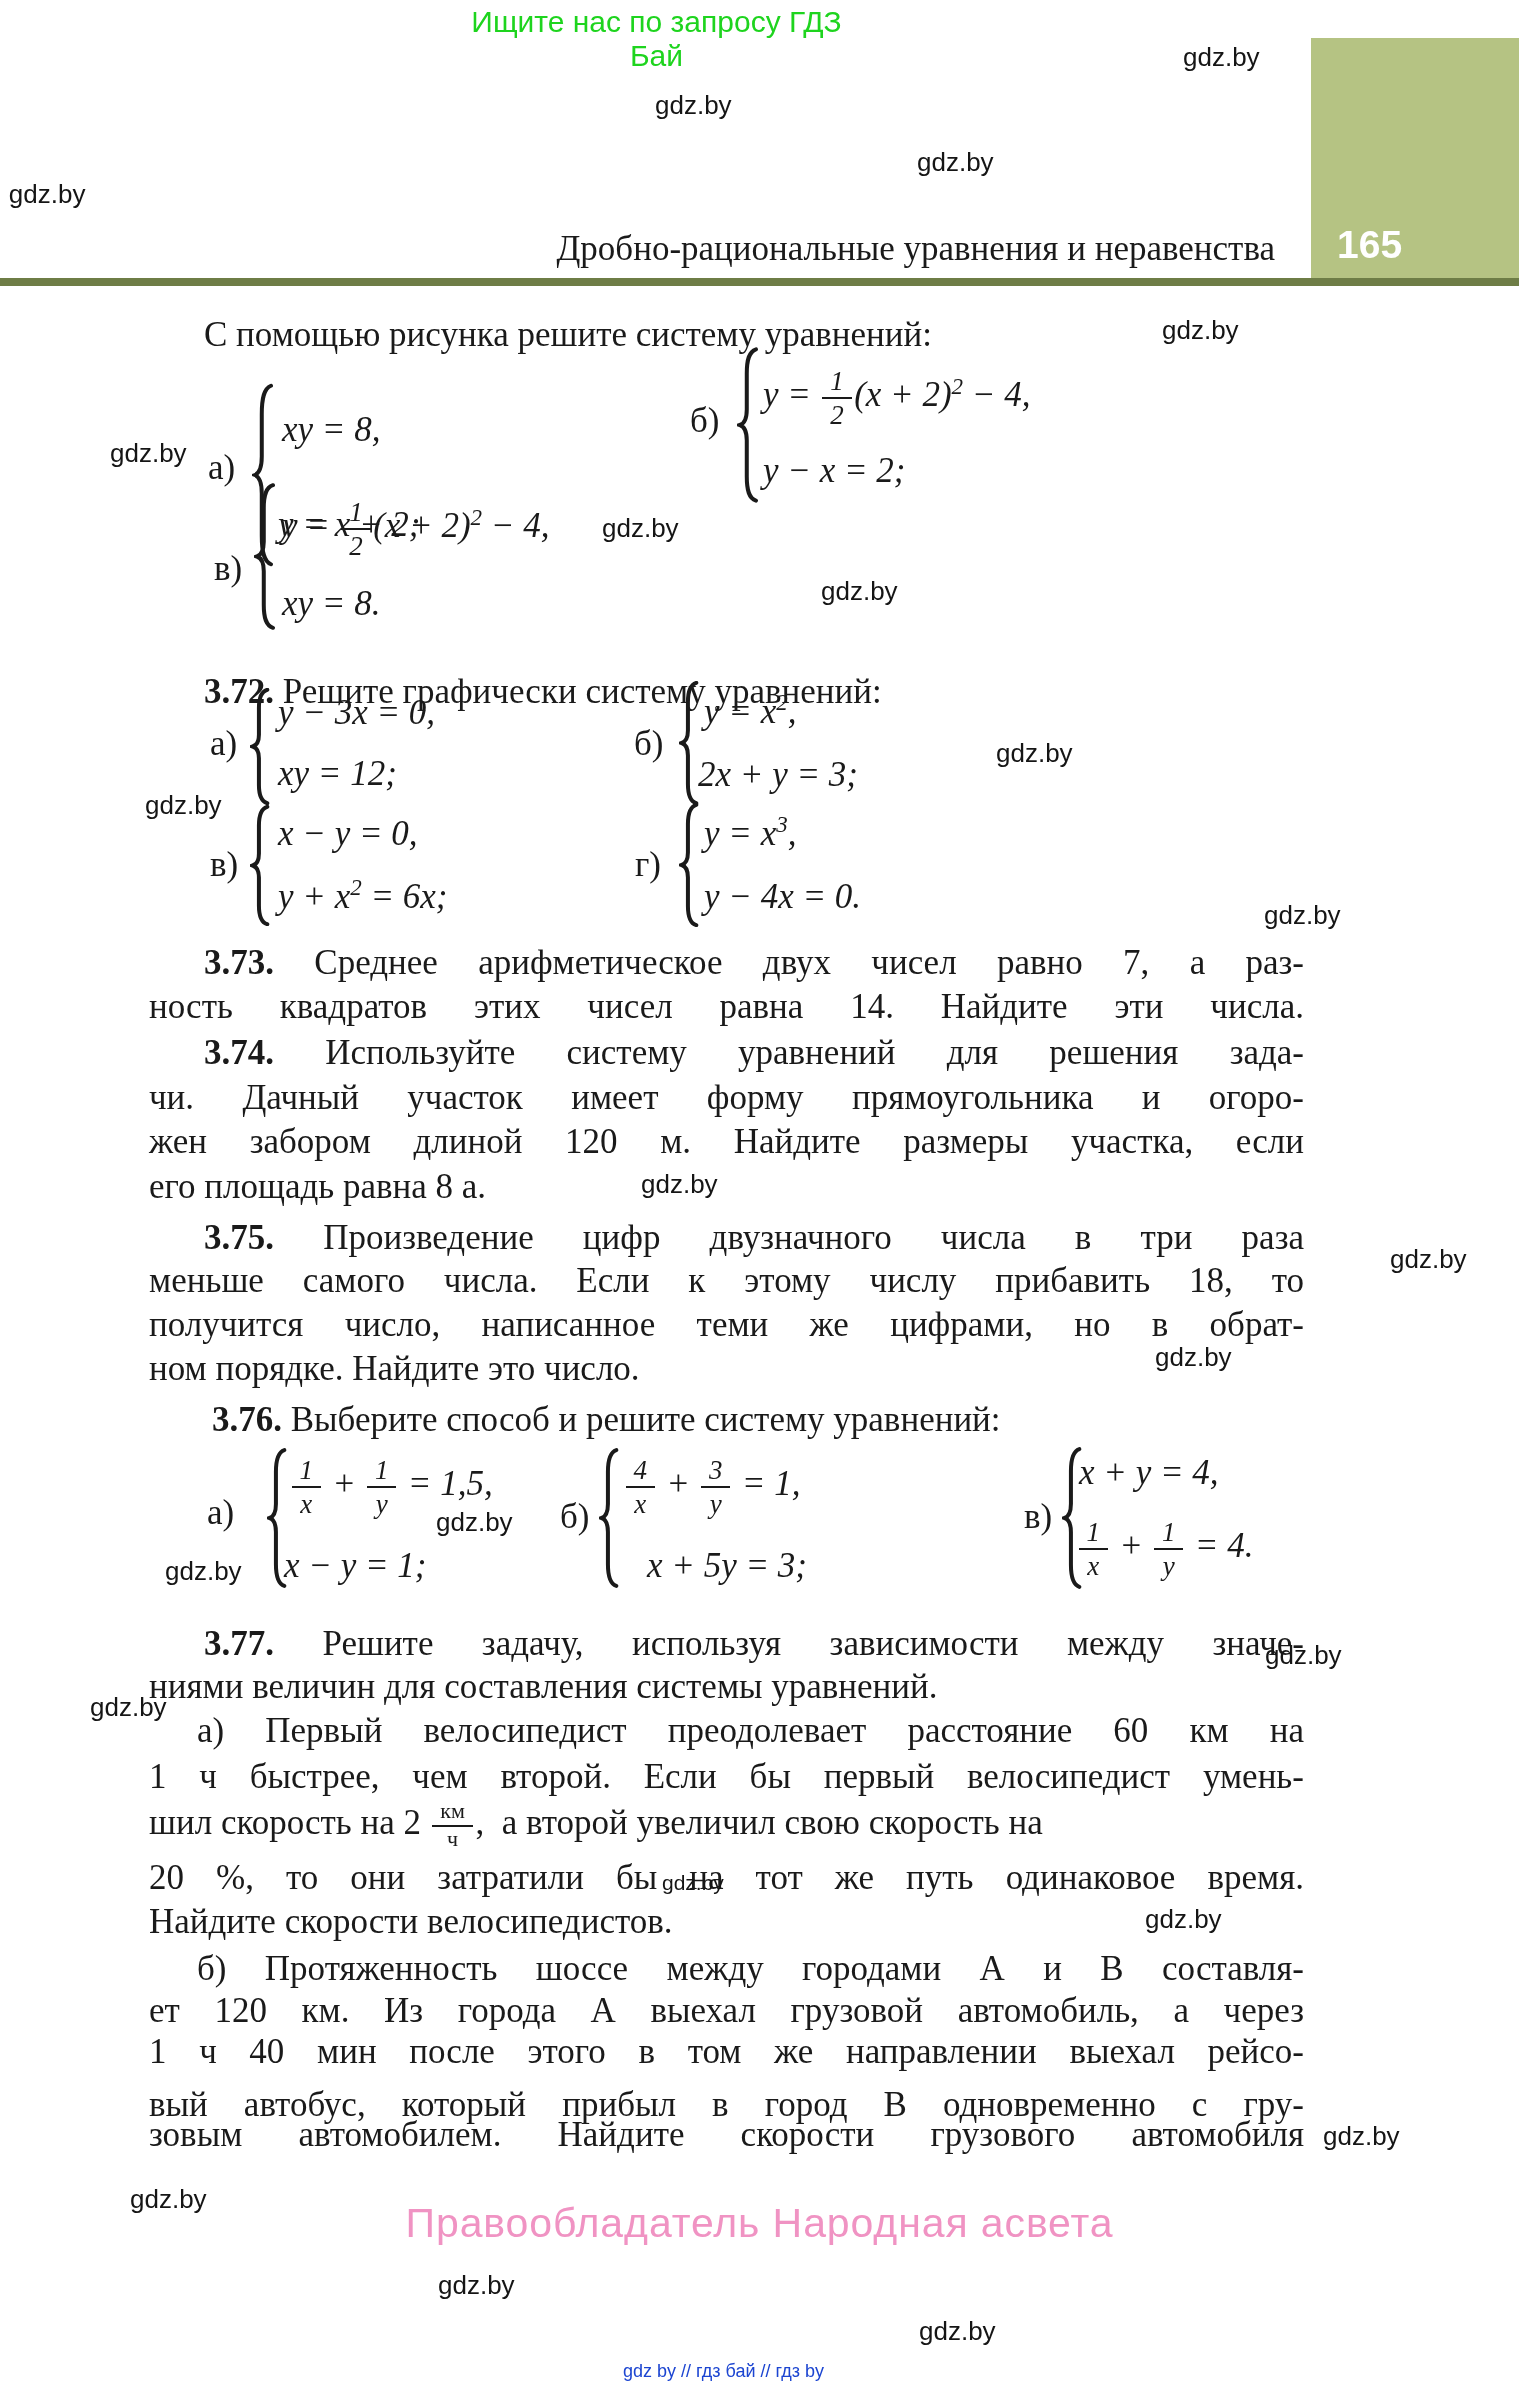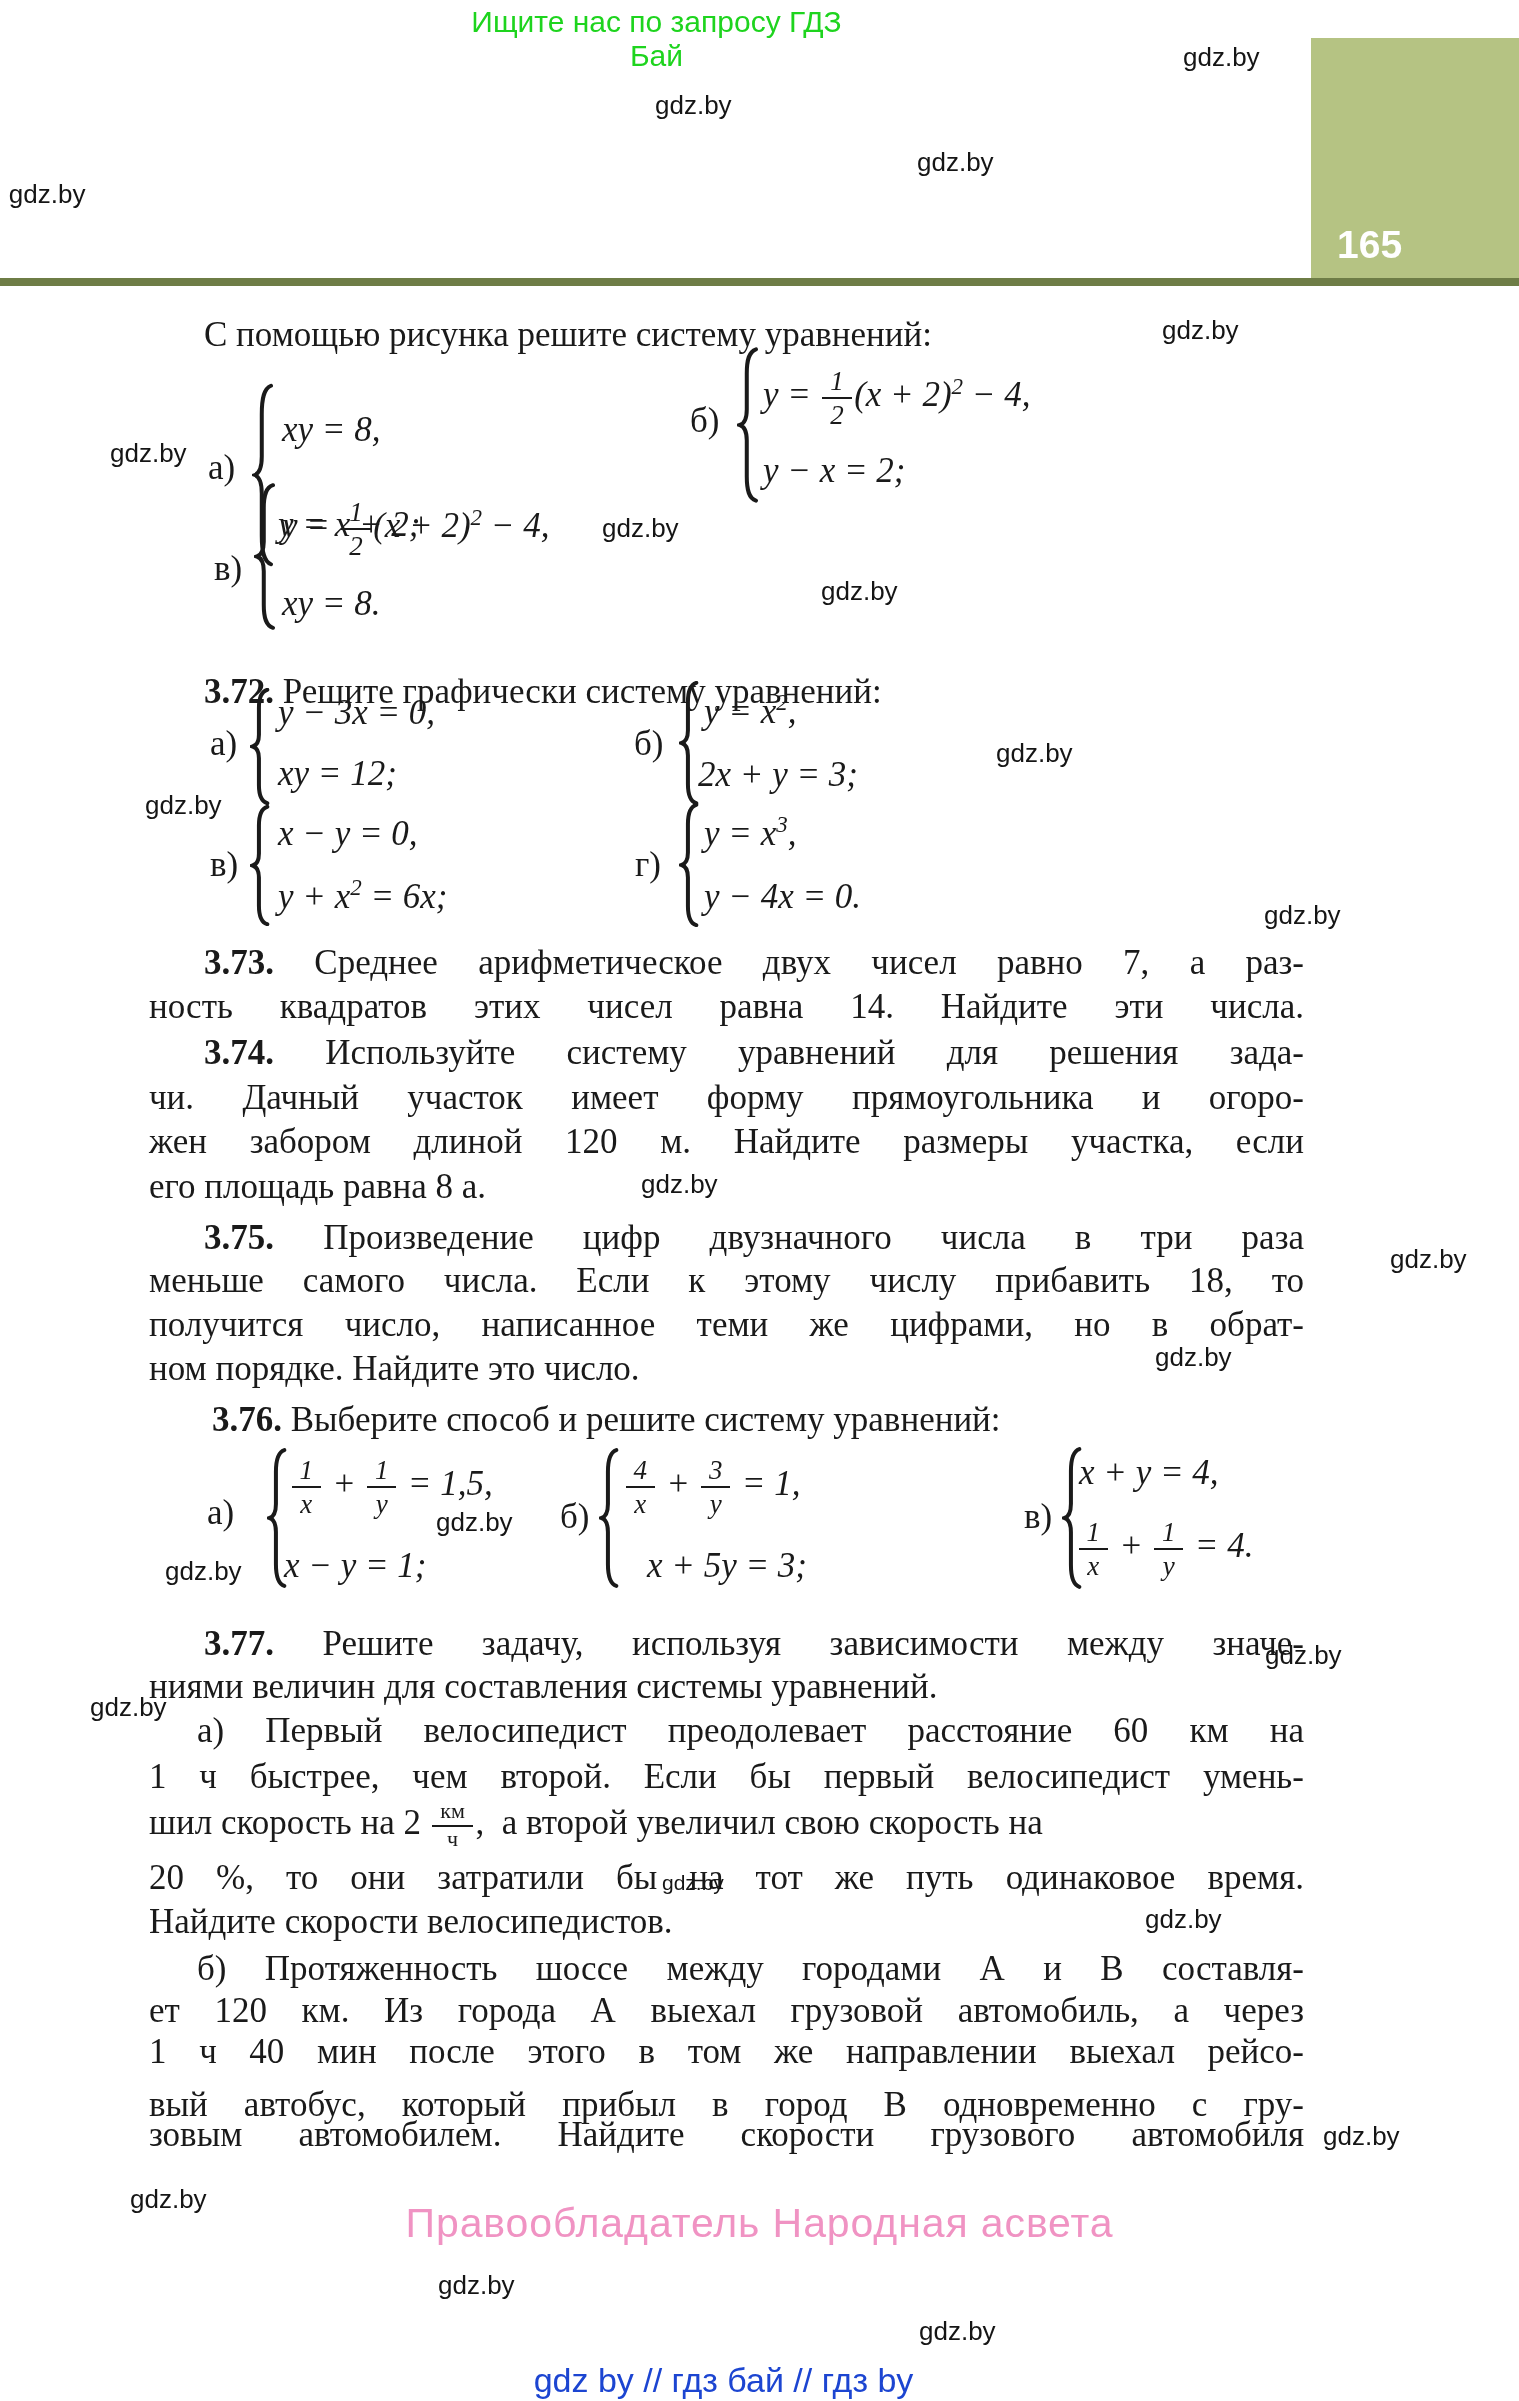--- a/index.html
+++ b/index.html
@@ -26,29 +26,30 @@
         font-size:27px;line-height:1.12;margin:0 2.6px;}
   .frac .fn{border-bottom:2.6px solid currentColor;padding:0 7.9px 0.9px;}
   .frac .fd{padding-top:0.9px;}
   .tlf{position:absolute;font-size:35px;white-space:pre;}
   .tlf .frac{font-size:22px;font-style:normal;}
   .brace{position:absolute;}
   .brace svg{display:block;width:100%;height:100%;}
   .copyright{position:absolute;top:2200px;left:0;width:1519px;text-align:center;
              font-family:"Liberation Sans",sans-serif;font-size:41px;letter-spacing:0.9px;}
   .links{position:absolute;top:2361px;left:0;width:1447px;text-align:center;
-         font-family:"Liberation Sans",sans-serif;font-size:34px;}
+         font-family:"Liberation Sans",sans-serif;font-size:18px;}
 </style>
 </head>
 <body>
 
 <div class="page">
 
   <div class="promo" style="color:#1ed41e;">Ищите нас по запросу ГДЗ Бай</div>
 
+  <div class="chapter">Дробно-рациональные уравнения и неравенства</div>
   <div class="pagebox" style="background:#b5c383;">
     <div class="pagenum">165</div>
   </div>
   <div class="rule" style="background:#6e7d46;"></div>
 
   <div class="tl" style="left:204px;top:313px;">
     <span>С помощью рисунка решите систему уравнений:</span>
   </div>
 
   <div class="syslabel" style="left:208px;top:448px;">а)</div>

